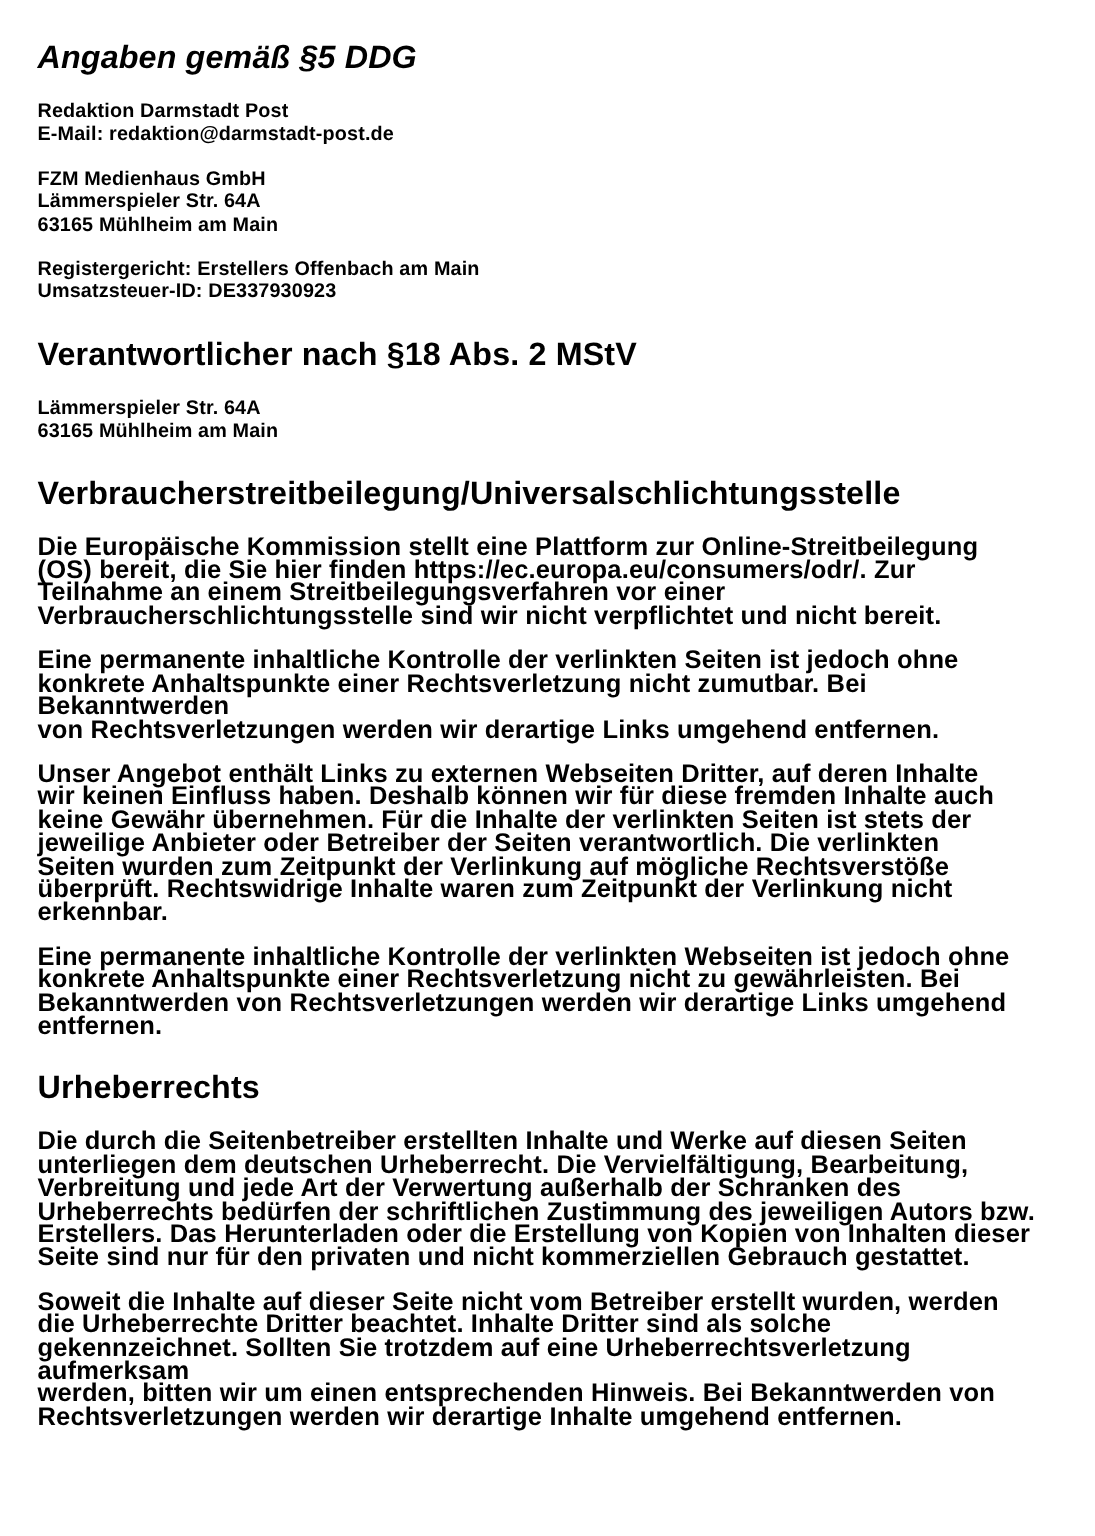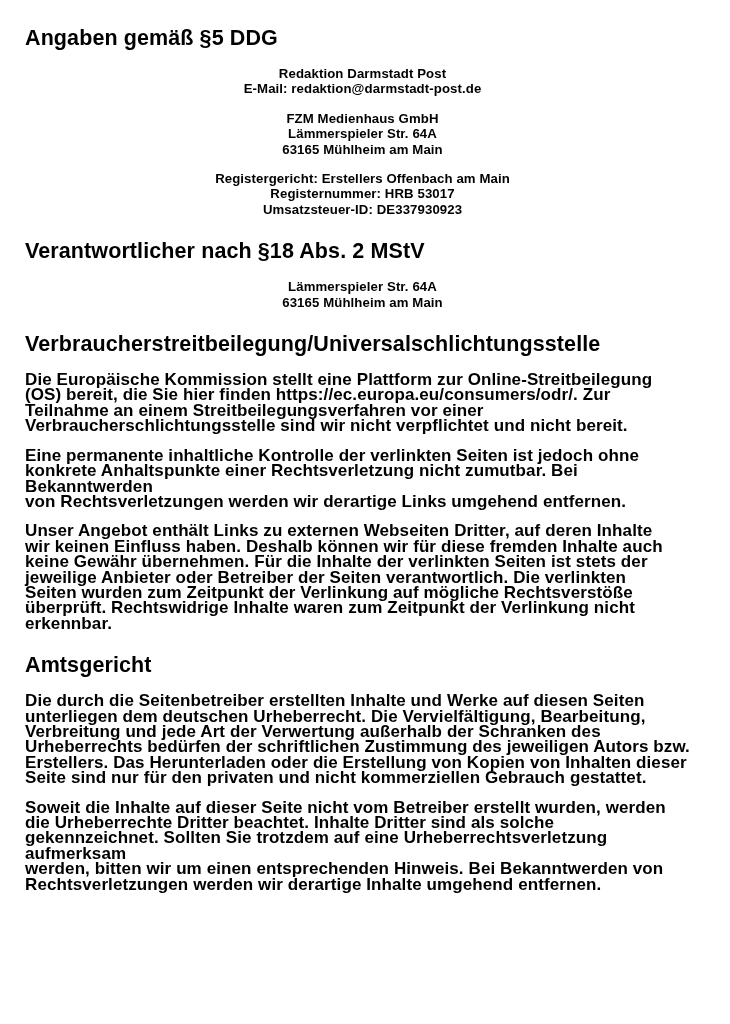--- a/index.html
+++ b/index.html
@@ -25,26 +25,26 @@
   }
   h1, h2 {
     font-size: 21.5px;
     line-height: 26px;
     font-weight: 700;
     margin: 21px 0 15px 0;
     letter-spacing: 0.1px;
   }
   h1 {
     margin-top: 0;
+    font-style: italic;
   }
   p.block {
     font-size: 13.2px;
     line-height: 15.4px;
     margin: 0 0 14px 0;
-    text-align: center;
   }
   p.flow {
     font-size: 17px;
     line-height: 15.4px;
     margin: 0 0 14px 0;
     white-space: pre-line;
     letter-spacing: 0.1px;
   }
   .line {
     display: block;
@@ -65,21 +65,20 @@
     </p>
 
     <p class="block">
       <span class="line">FZM Medienhaus GmbH</span>
       <span class="line">Lämmerspieler Str. 64A</span>
       <span class="line">63165 Mühlheim am Main</span>
     </p>
 
     <p class="block">
       <span class="line">Registergericht: Erstellers Offenbach am Main</span>
-      <span class="line">Registernummer: HRB 53017</span>
       <span class="line">Umsatzsteuer-ID: DE337930923</span>
     </p>
   </section>
 
   <section>
     <h2>Verantwortlicher nach §18 Abs. 2 MStV</h2>
 
     <p class="block">
       <span class="line">Lämmerspieler Str. 64A</span>
       <span class="line">63165 Mühlheim am Main</span>
@@ -98,24 +97,28 @@
     <p class="flow">Eine permanente inhaltliche Kontrolle der verlinkten Seiten ist jedoch ohne
 konkrete Anhaltspunkte einer Rechtsverletzung nicht zumutbar. Bei Bekanntwerden
 von Rechtsverletzungen werden wir derartige Links umgehend entfernen.</p>
     <p class="flow">Unser Angebot enthält Links zu externen Webseiten Dritter, auf deren Inhalte
 wir keinen Einfluss haben. Deshalb können wir für diese fremden Inhalte auch
 keine Gewähr übernehmen. Für die Inhalte der verlinkten Seiten ist stets der
 jeweilige Anbieter oder Betreiber der Seiten verantwortlich. Die verlinkten
 Seiten wurden zum Zeitpunkt der Verlinkung auf mögliche Rechtsverstöße
 überprüft. Rechtswidrige Inhalte waren zum Zeitpunkt der Verlinkung nicht
 erkennbar.</p>
+    <p class="flow">Eine permanente inhaltliche Kontrolle der verlinkten Webseiten ist jedoch ohne
+konkrete Anhaltspunkte einer Rechtsverletzung nicht zu gewährleisten. Bei
+Bekanntwerden von Rechtsverletzungen werden wir derartige Links umgehend
+entfernen.</p>
   </section>
 
   <section>
-    <h2>Amtsgericht</h2>
+    <h2>Urheberrechts</h2>
     <p class="flow">Die durch die Seitenbetreiber erstellten Inhalte und Werke auf diesen Seiten
 unterliegen dem deutschen Urheberrecht. Die Vervielfältigung, Bearbeitung,
 Verbreitung und jede Art der Verwertung außerhalb der Schranken des
 Urheberrechts bedürfen der schriftlichen Zustimmung des jeweiligen Autors bzw.
 Erstellers. Das Herunterladen oder die Erstellung von Kopien von Inhalten dieser
 Seite sind nur für den privaten und nicht kommerziellen Gebrauch gestattet.</p>
     <p class="flow">Soweit die Inhalte auf dieser Seite nicht vom Betreiber erstellt wurden, werden
 die Urheberrechte Dritter beachtet. Inhalte Dritter sind als solche
 gekennzeichnet. Sollten Sie trotzdem auf eine Urheberrechtsverletzung aufmerksam
 werden, bitten wir um einen entsprechenden Hinweis. Bei Bekanntwerden von

